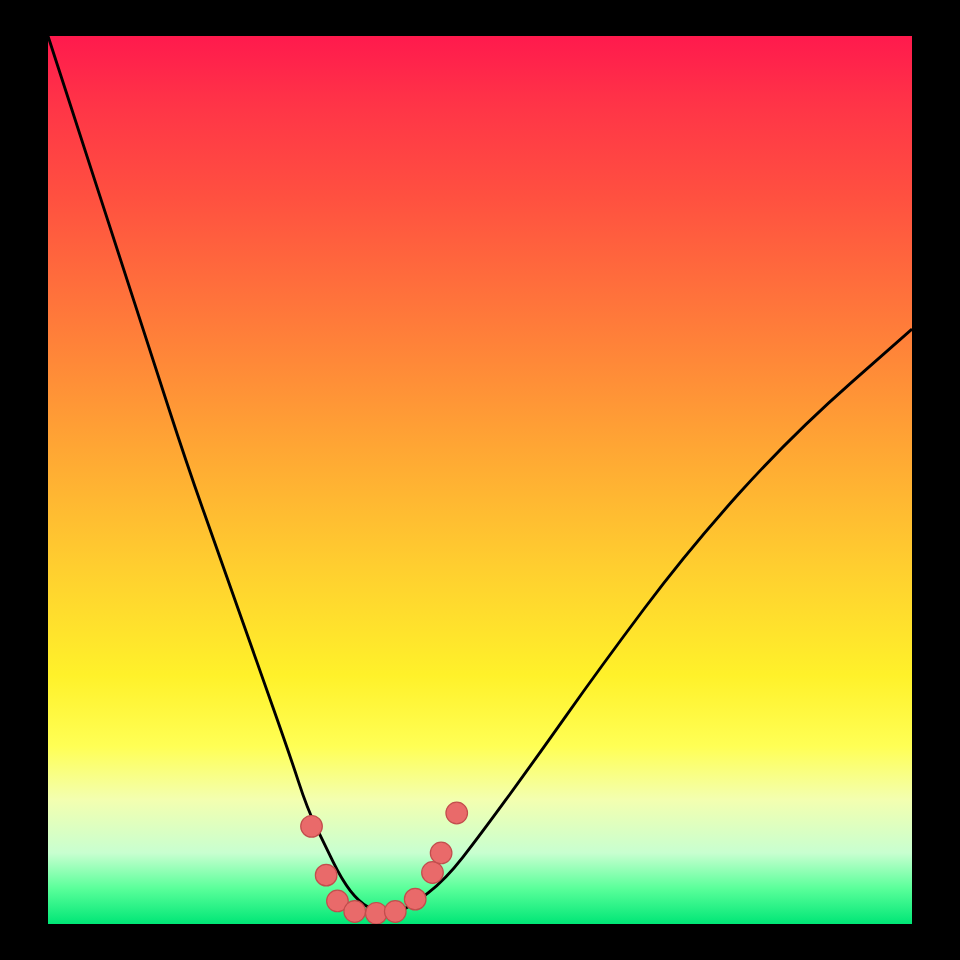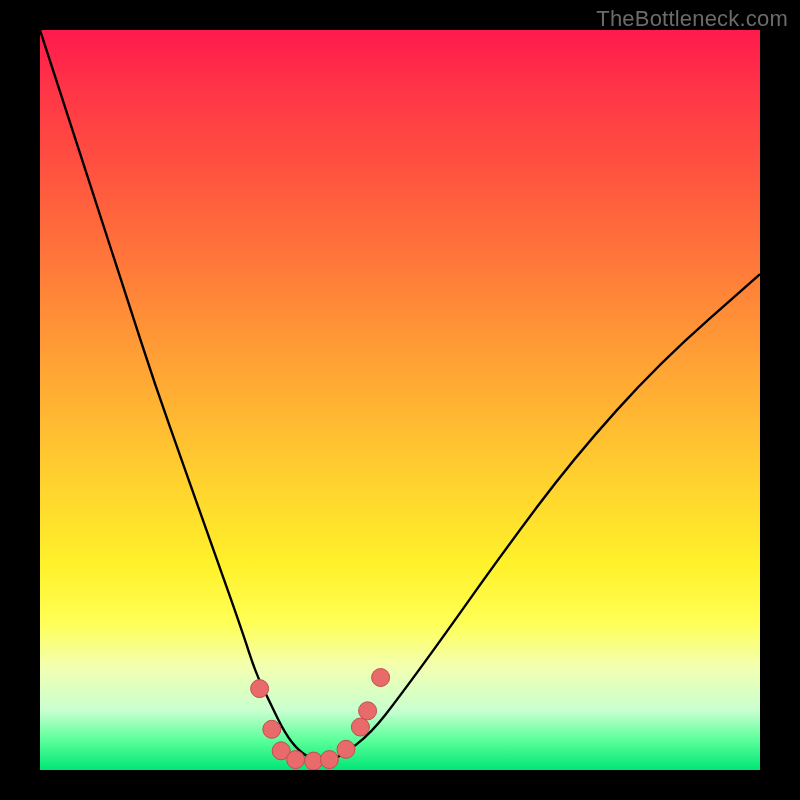--- a/index.html
+++ b/index.html
@@ -55,21 +55,20 @@
     top: 0;
     width: 720px;
     height: 740px;
   }
 </style>
 </head>
 <body>
 
 <div class="frame">
 
-  <div class="watermark">TheBottleneck.com</div>
 
   <div class="plot">
     <svg class="overlay" viewBox="0 0 720 740" preserveAspectRatio="none">
       <path id="curve-path" fill="none" stroke="#000000" stroke-width="2.4" d="M 0.0 0.0 Q 0.0 0.0 14.4 44.4 Q 28.8 88.8 43.2 133.2 Q 57.6 177.6 72.0 222.0 Q 86.4 266.4 100.8 310.8 Q 115.2 355.2 129.6 395.9 Q 144.0 436.6 158.4 477.3 Q 172.8 518.0 187.2 558.7 Q 201.6 599.4 208.8 621.6 Q 216.0 643.8 223.2 658.6 Q 230.4 673.4 237.6 688.2 Q 244.8 703.0 252.0 712.3 Q 259.2 721.5 266.4 725.6 Q 273.6 729.6 280.8 730.4 Q 288.0 731.1 295.2 728.2 Q 302.4 725.2 316.8 714.1 Q 331.2 703.0 345.6 684.5 Q 360.0 666.0 381.6 636.4 Q 403.2 606.8 432.0 566.1 Q 460.8 525.4 496.8 477.3 Q 532.8 429.2 576.0 381.1 Q 619.2 333.0 669.6 288.6 T 720.0 244.2"></path>
       <g id="marker-layer">
           <circle cx="219.6" cy="658.6" r="9" fill="#e96a6a" stroke="#c24d4d" stroke-width="1"></circle>
           <circle cx="231.8" cy="699.3" r="9" fill="#e96a6a" stroke="#c24d4d" stroke-width="1"></circle>
           <circle cx="241.2" cy="720.8" r="9" fill="#e96a6a" stroke="#c24d4d" stroke-width="1"></circle>
           <circle cx="255.6" cy="729.6" r="9" fill="#e96a6a" stroke="#c24d4d" stroke-width="1"></circle>
           <circle cx="273.6" cy="731.1" r="9" fill="#e96a6a" stroke="#c24d4d" stroke-width="1"></circle>

